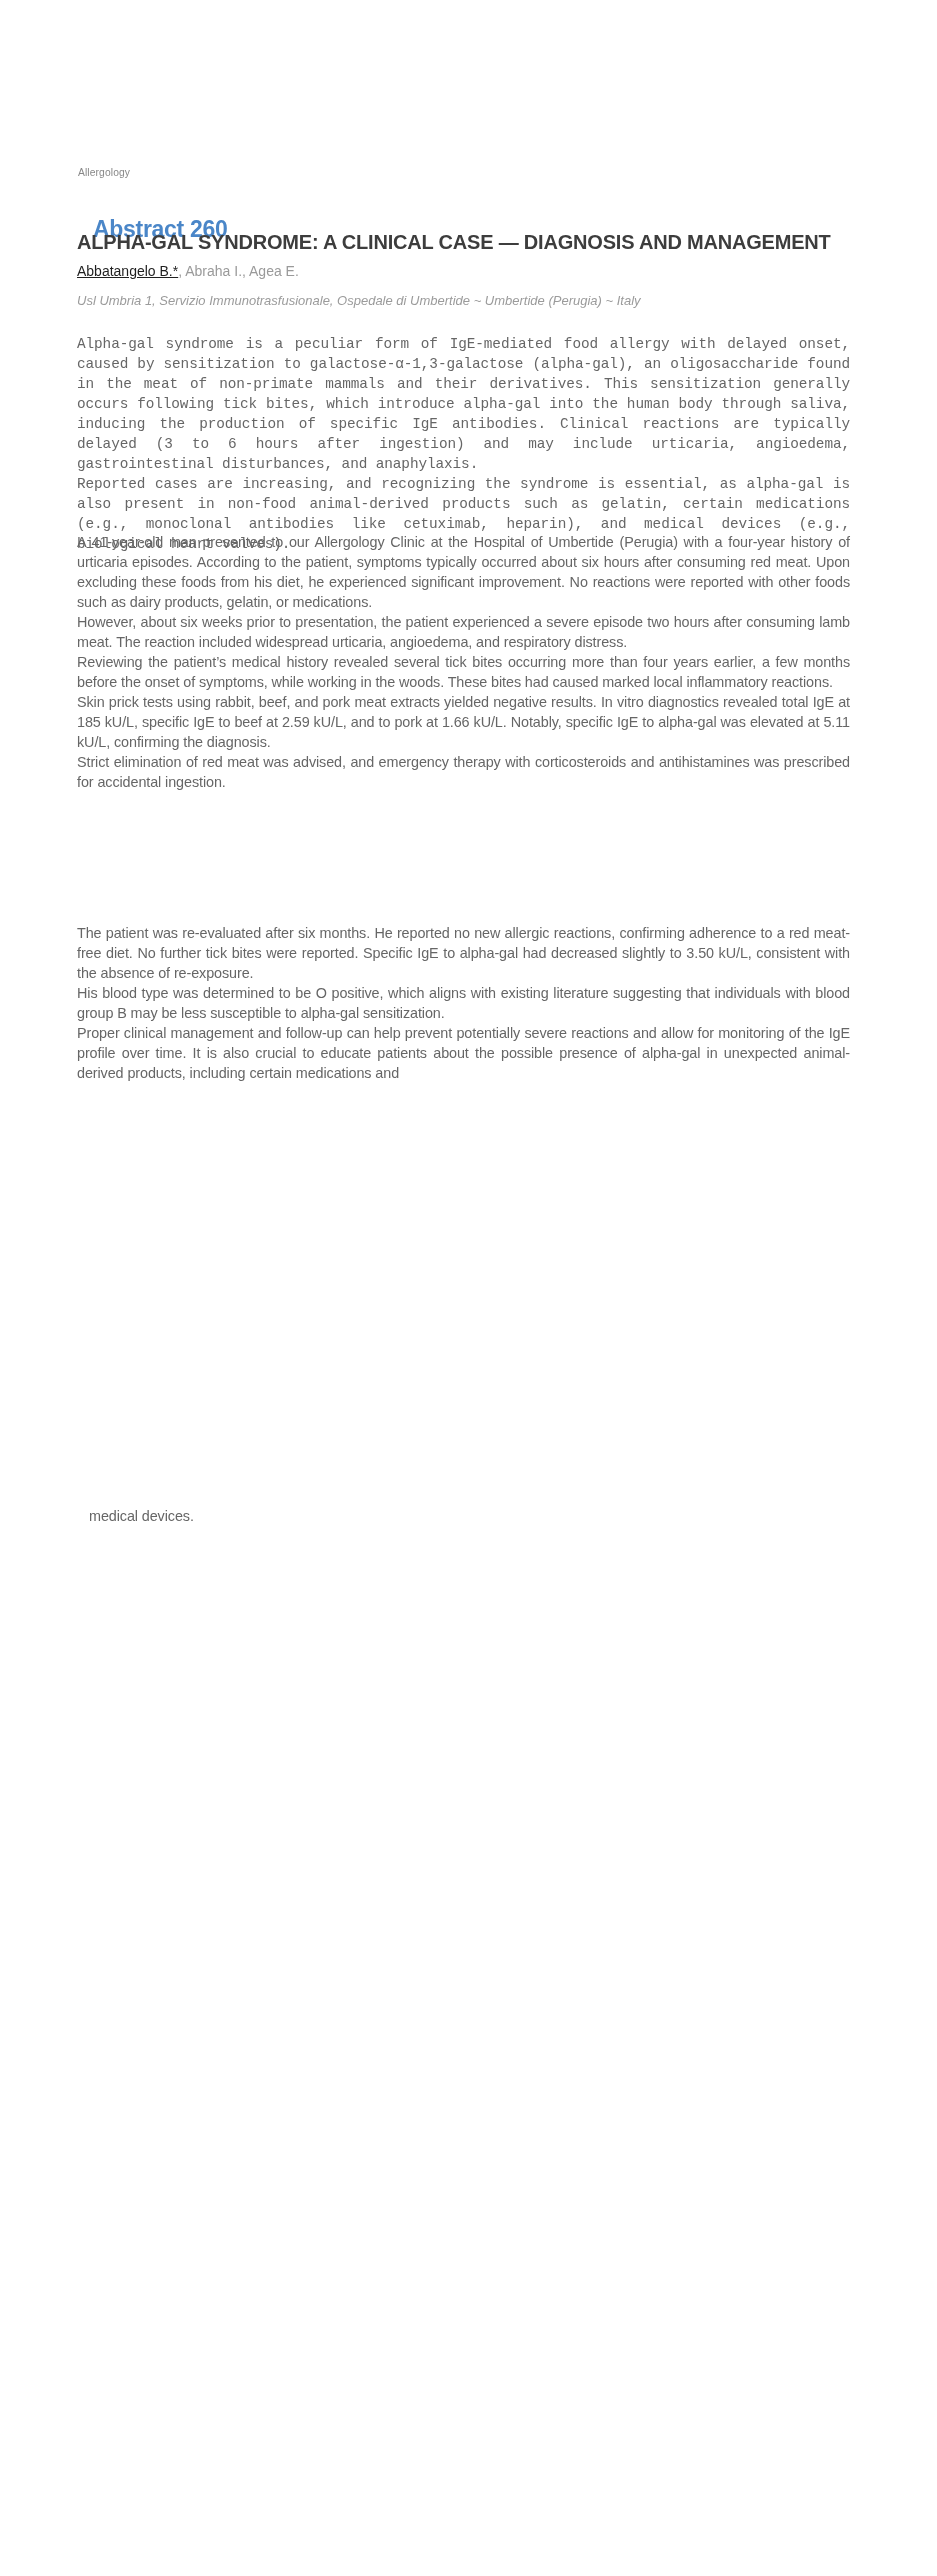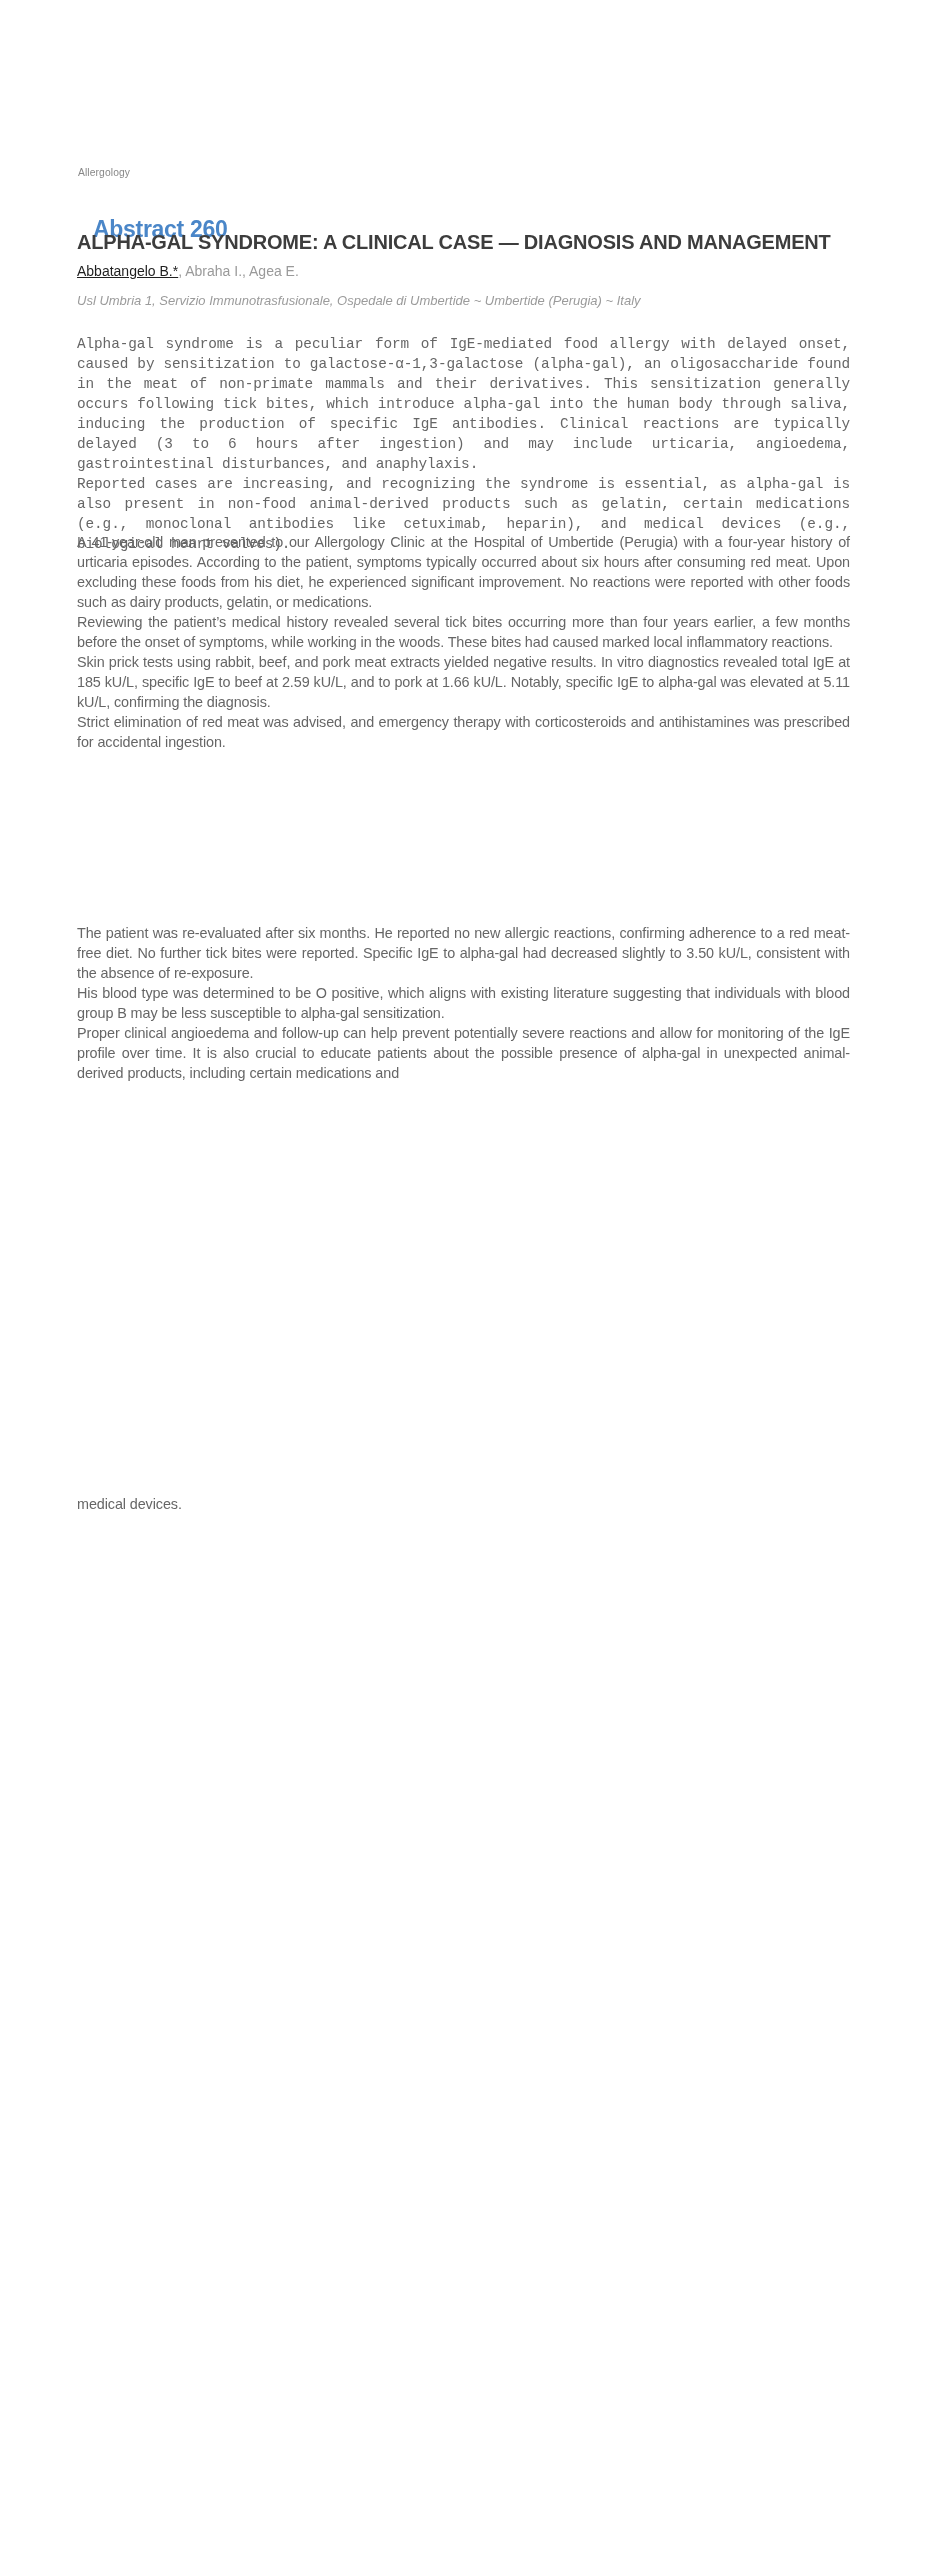--- a/index.html
+++ b/index.html
@@ -82,21 +82,21 @@
   }
   .body-section p { margin: 0; }
   .sec1 { top: 334px; font-family: Liberation Mono, monospace; }
   .sec2 { top: 532px; }
   .sec3 { top: 923px; }
   .trailing {
     position: absolute;
     left: 77px;
     top: 1494px;
     width: 773px;
-    margin: 0;
+    margin: 12px;
     font-size: 14.4px;
     line-height: 20px;
     color: #666666;
     letter-spacing: -0.1px;
   }
 </style>
 </head>
 <body>
 
 <div>
@@ -111,27 +111,28 @@
 
   <div class="affiliation">Usl Umbria 1, Servizio Immunotrasfusionale, Ospedale di Umbertide ~ Umbertide (Perugia) ~ Italy</div>
 
   <section class="body-section sec1">
     <p>Alpha-gal syndrome is a peculiar form of IgE-mediated food allergy with delayed onset, caused by sensitization to galactose-α-1,3-galactose (alpha-gal), an oligosaccharide found in the meat of non-primate mammals and their derivatives. This sensitization generally occurs following tick bites, which introduce alpha-gal into the human body through saliva, inducing the production of specific IgE antibodies. Clinical reactions are typically delayed (3 to 6 hours after ingestion) and may include urticaria, angioedema, gastrointestinal disturbances, and anaphylaxis.</p>
     <p>Reported cases are increasing, and recognizing the syndrome is essential, as alpha-gal is also present in non-food animal-derived products such as gelatin, certain medications (e.g., monoclonal antibodies like cetuximab, heparin), and medical devices (e.g., biological heart valves).</p>
   </section>
 
   <section class="body-section sec2">
     <p>A 41-year-old man presented to our Allergology Clinic at the Hospital of Umbertide (Perugia) with a four-year history of urticaria episodes. According to the patient, symptoms typically occurred about six hours after consuming red meat. Upon excluding these foods from his diet, he experienced significant improvement. No reactions were reported with other foods such as dairy products, gelatin, or medications.</p>
+    <p>However, about six weeks prior to presentation, the patient experienced a severe episode two hours after consuming lamb meat. The reaction included widespread urticaria, angioedema, and respiratory distress.</p>
     <p>Reviewing the patient’s medical history revealed several tick bites occurring more than four years earlier, a few months before the onset of symptoms, while working in the woods. These bites had caused marked local inflammatory reactions.</p>
     <p>Skin prick tests using rabbit, beef, and pork meat extracts yielded negative results. In vitro diagnostics revealed total IgE at 185 kU/L, specific IgE to beef at 2.59 kU/L, and to pork at 1.66 kU/L. Notably, specific IgE to alpha-gal was elevated at 5.11 kU/L, confirming the diagnosis.</p>
     <p>Strict elimination of red meat was advised, and emergency therapy with corticosteroids and antihistamines was prescribed for accidental ingestion.</p>
   </section>
 
   <section class="body-section sec3">
     <p>The patient was re-evaluated after six months. He reported no new allergic reactions, confirming adherence to a red meat-free diet. No further tick bites were reported. Specific IgE to alpha-gal had decreased slightly to 3.50 kU/L, consistent with the absence of re-exposure.</p>
     <p>His blood type was determined to be O positive, which aligns with existing literature suggesting that individuals with blood group B may be less susceptible to alpha-gal sensitization.</p>
-    <p>Proper clinical angioedema and follow-up can help prevent potentially severe reactions and allow for monitoring of the IgE profile over time. It is also crucial to educate patients about the possible presence of alpha-gal in unexpected animal-derived products, including certain medications and</p>
+    <p>Proper clinical management and follow-up can help prevent potentially severe reactions and allow for monitoring of the IgE profile over time. It is also crucial to educate patients about the possible presence of alpha-gal in unexpected animal-derived products, including certain medications and</p>
   </section>
 
   <p class="trailing">medical devices.</p>
 
 </div>
 
 
 </body></html>

